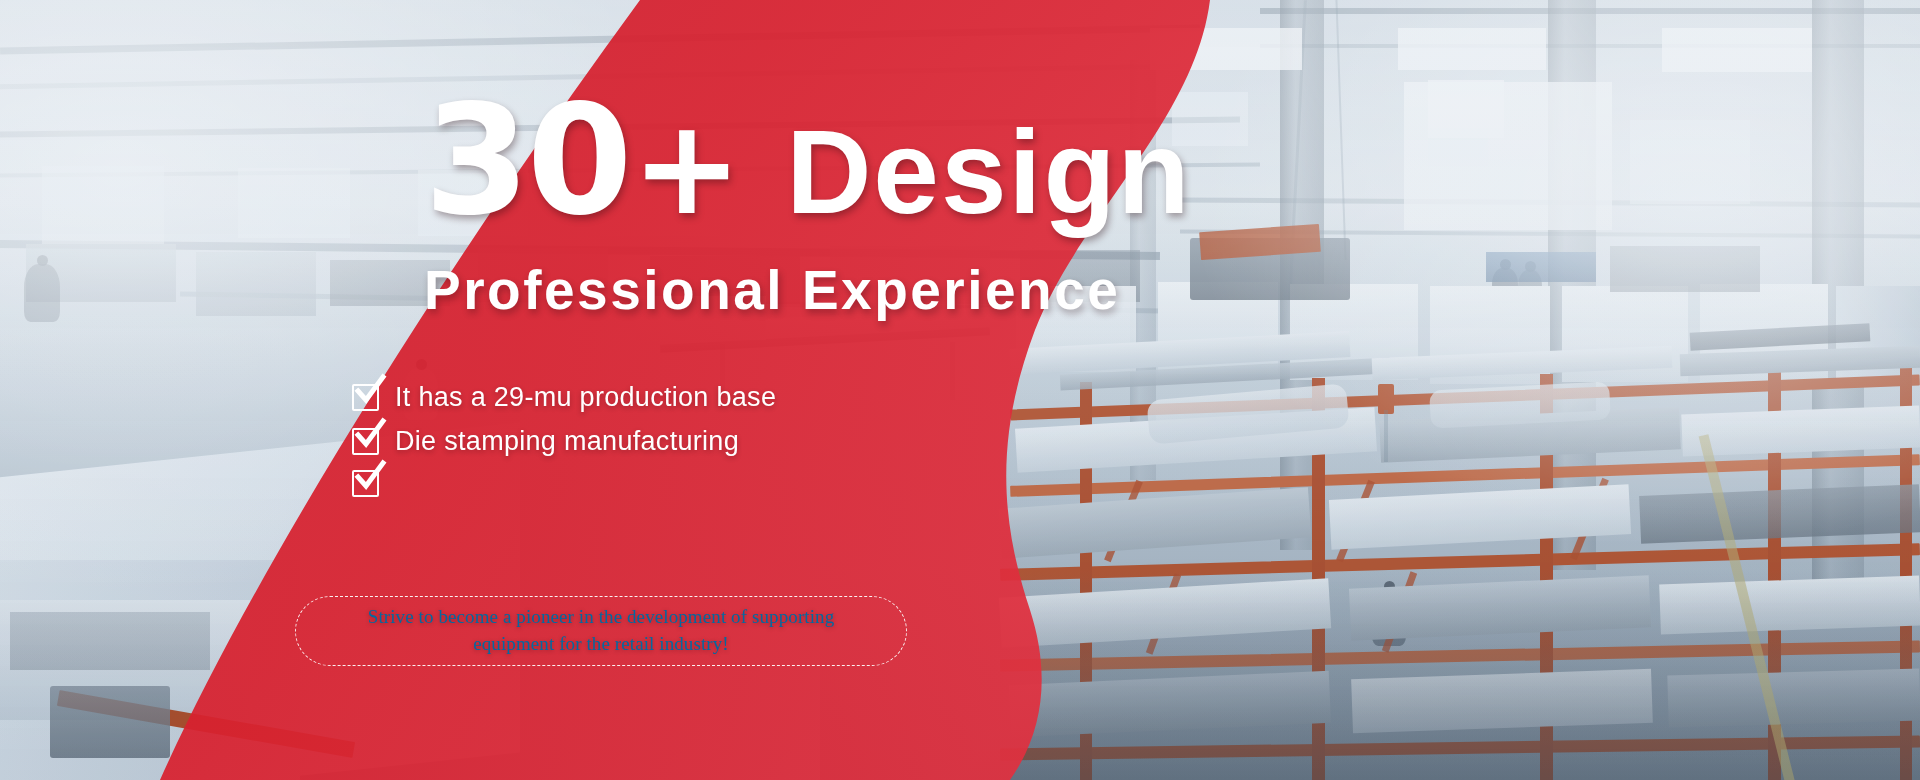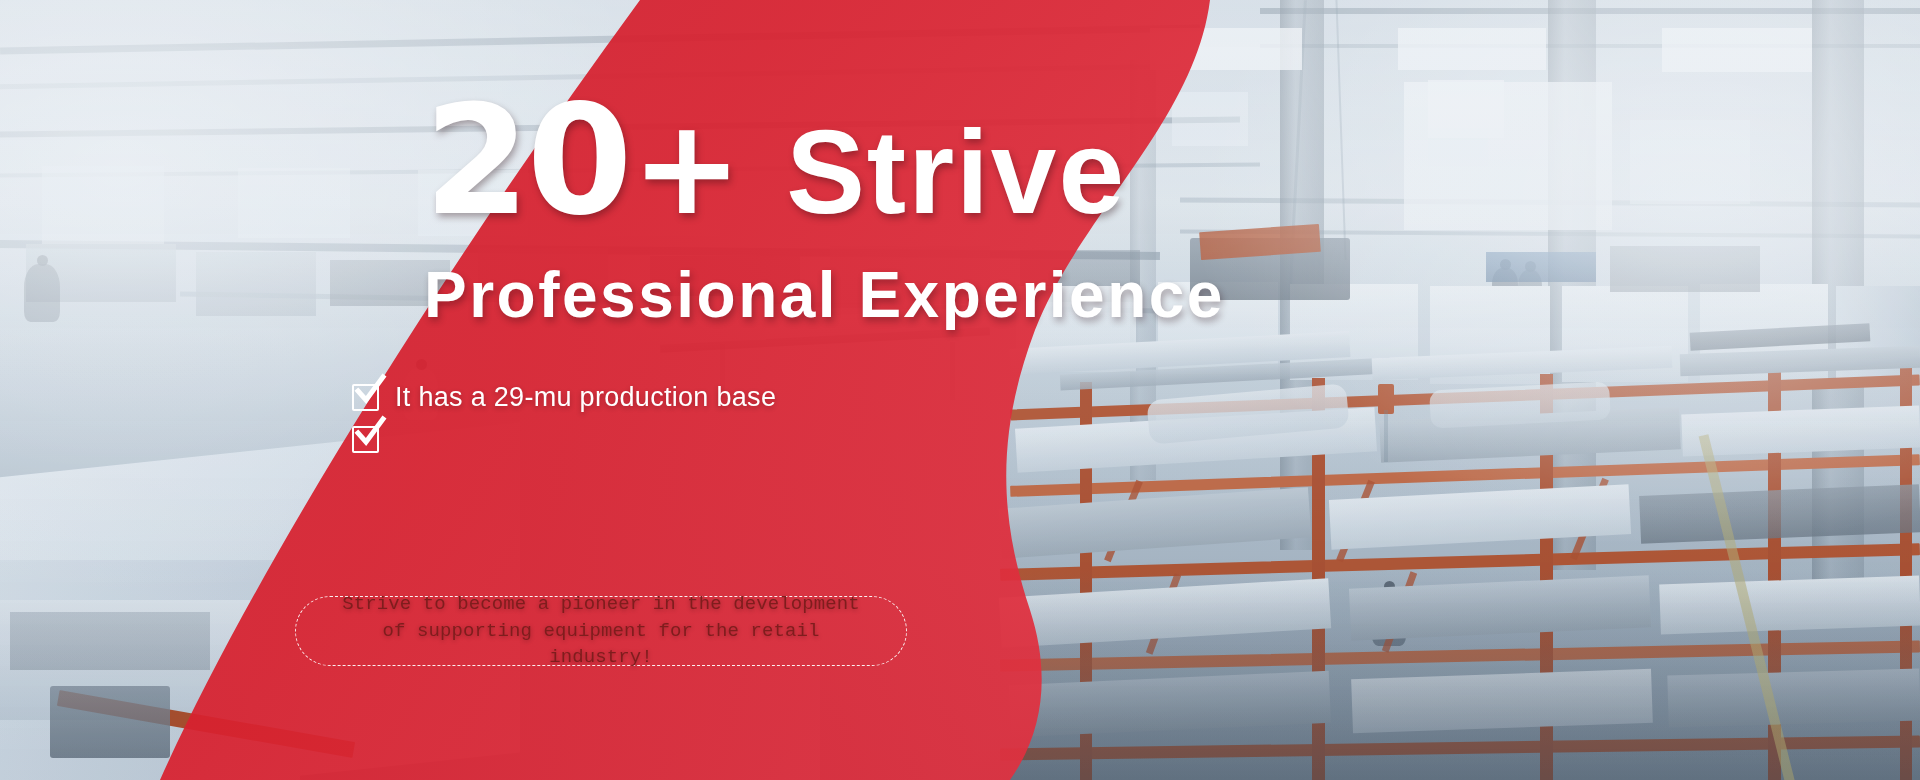--- a/index.html
+++ b/index.html
@@ -139,21 +139,21 @@
     line-height:1;
     letter-spacing:2px;
     color:#ffffff;
     margin-left:44px;
   }
 
   .subhead{
     position:absolute; left:424px; top:258px;
     font-family:"Liberation Sans", sans-serif;
     font-weight:700;
-    font-size:64px;
+    font-size:55px;
     letter-spacing:2.5px;
     color:#ffffff;
     white-space:nowrap;
     text-shadow:2px 4px 7px rgba(40,10,14,.32);
   }
 
   .features{
     position:absolute; left:352px; top:382px;
     display:flex; flex-direction:column; gap:13px;
   }
@@ -176,24 +176,24 @@
   .slogan{
     position:absolute; left:295px; top:596px;
     width:612px; height:70px;
     border:1.6px dashed rgba(255,255,255,.92);
     border-radius:36px;
     display:flex; align-items:center; justify-content:center;
     text-align:center;
     padding:0 42px;
   }
   .slogan-text{
-    font-family:Liberation Mono, monospace;
+    font-family:Liberation Serif, serif;
     font-size:19px;
     line-height:1.42;
-    color:#7f1d1d;
+    color:#0369a1;
     letter-spacing:.1px;
     text-shadow:0 1px 4px rgba(40,10,14,.35);
   }
 </style>
 </head>
 <body>
 
 <div class="banner">
 
   <div class="photo">
@@ -356,46 +356,54 @@
                C 995,436 1000,520 1030,610
                C 1050,672 1045,730 1010,780
                L 160,780
                C 240,600 420,300 640,0 Z" fill="url(#redgrad)" opacity="0.93"></path>
     </svg>
   </div>
 
   <div class="content">
 
     <div class="headline">
-      <span class="h-num">20</span>
+      <span class="h-num">30</span>
       <span class="h-plus">+</span>
-      <span class="h-years">Strive</span>
+      <span class="h-years">Design</span>
     </div>
 
     <div class="subhead">Professional Experience</div>
 
     <div class="features">
 
       <div class="feat">
         <span class="cbox">
           <svg width="30" height="34" viewBox="0 0 30 34">
               <path d="M3 16 L11 25 L28 2" fill="none" stroke="#ffffff" stroke-width="5" stroke-linecap="square" stroke-linejoin="miter"></path>
             </svg>
         </span>
         <span class="feat-label">It has a 29-mu production base</span>
       </div>
 
 
-
       <div class="feat">
         <span class="cbox">
           <svg width="30" height="34" viewBox="0 0 30 34">
               <path d="M3 16 L11 25 L28 2" fill="none" stroke="#ffffff" stroke-width="5" stroke-linecap="square" stroke-linejoin="miter"></path>
             </svg>
         </span>
+        <span class="feat-label">Die stamping manufacturing</span>
+      </div>
+
+      <div class="feat">
+        <span class="cbox">
+          <svg width="30" height="34" viewBox="0 0 30 34">
+              <path d="M3 16 L11 25 L28 2" fill="none" stroke="#ffffff" stroke-width="5" stroke-linecap="square" stroke-linejoin="miter"></path>
+            </svg>
+        </span>
       </div>
 
     </div>
 
     <div class="slogan">
       <span class="slogan-text">Strive to become a pioneer in the development of supporting equipment for the retail industry!</span>
     </div>
 
   </div>
 </div>

